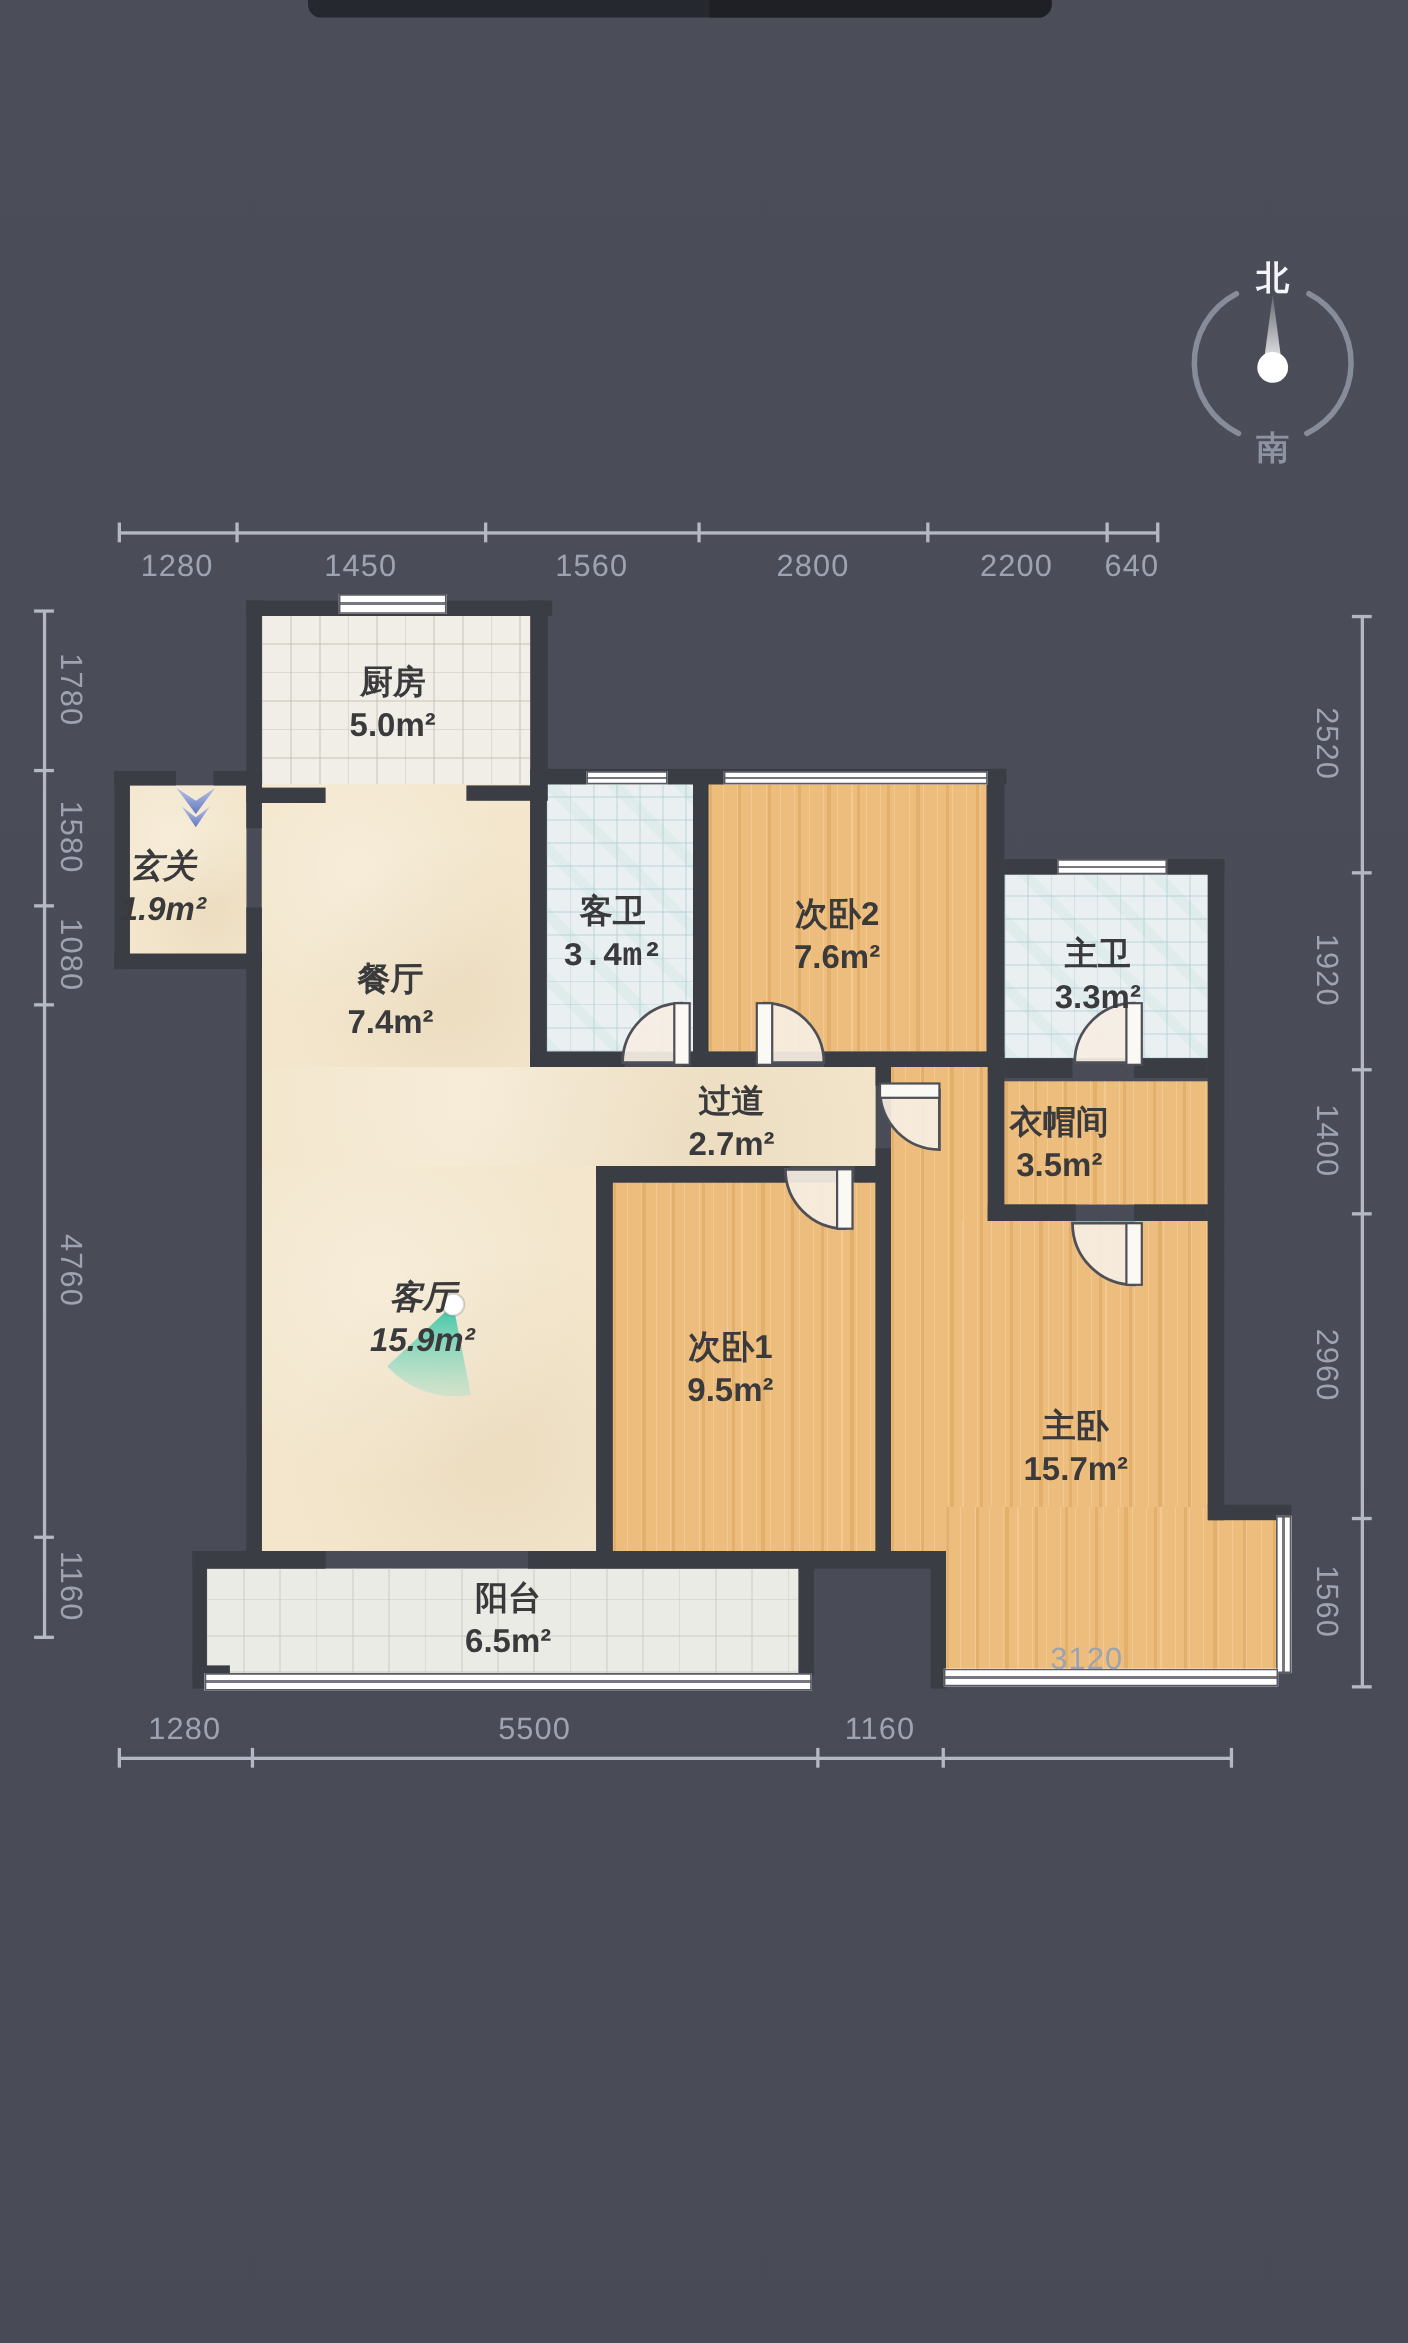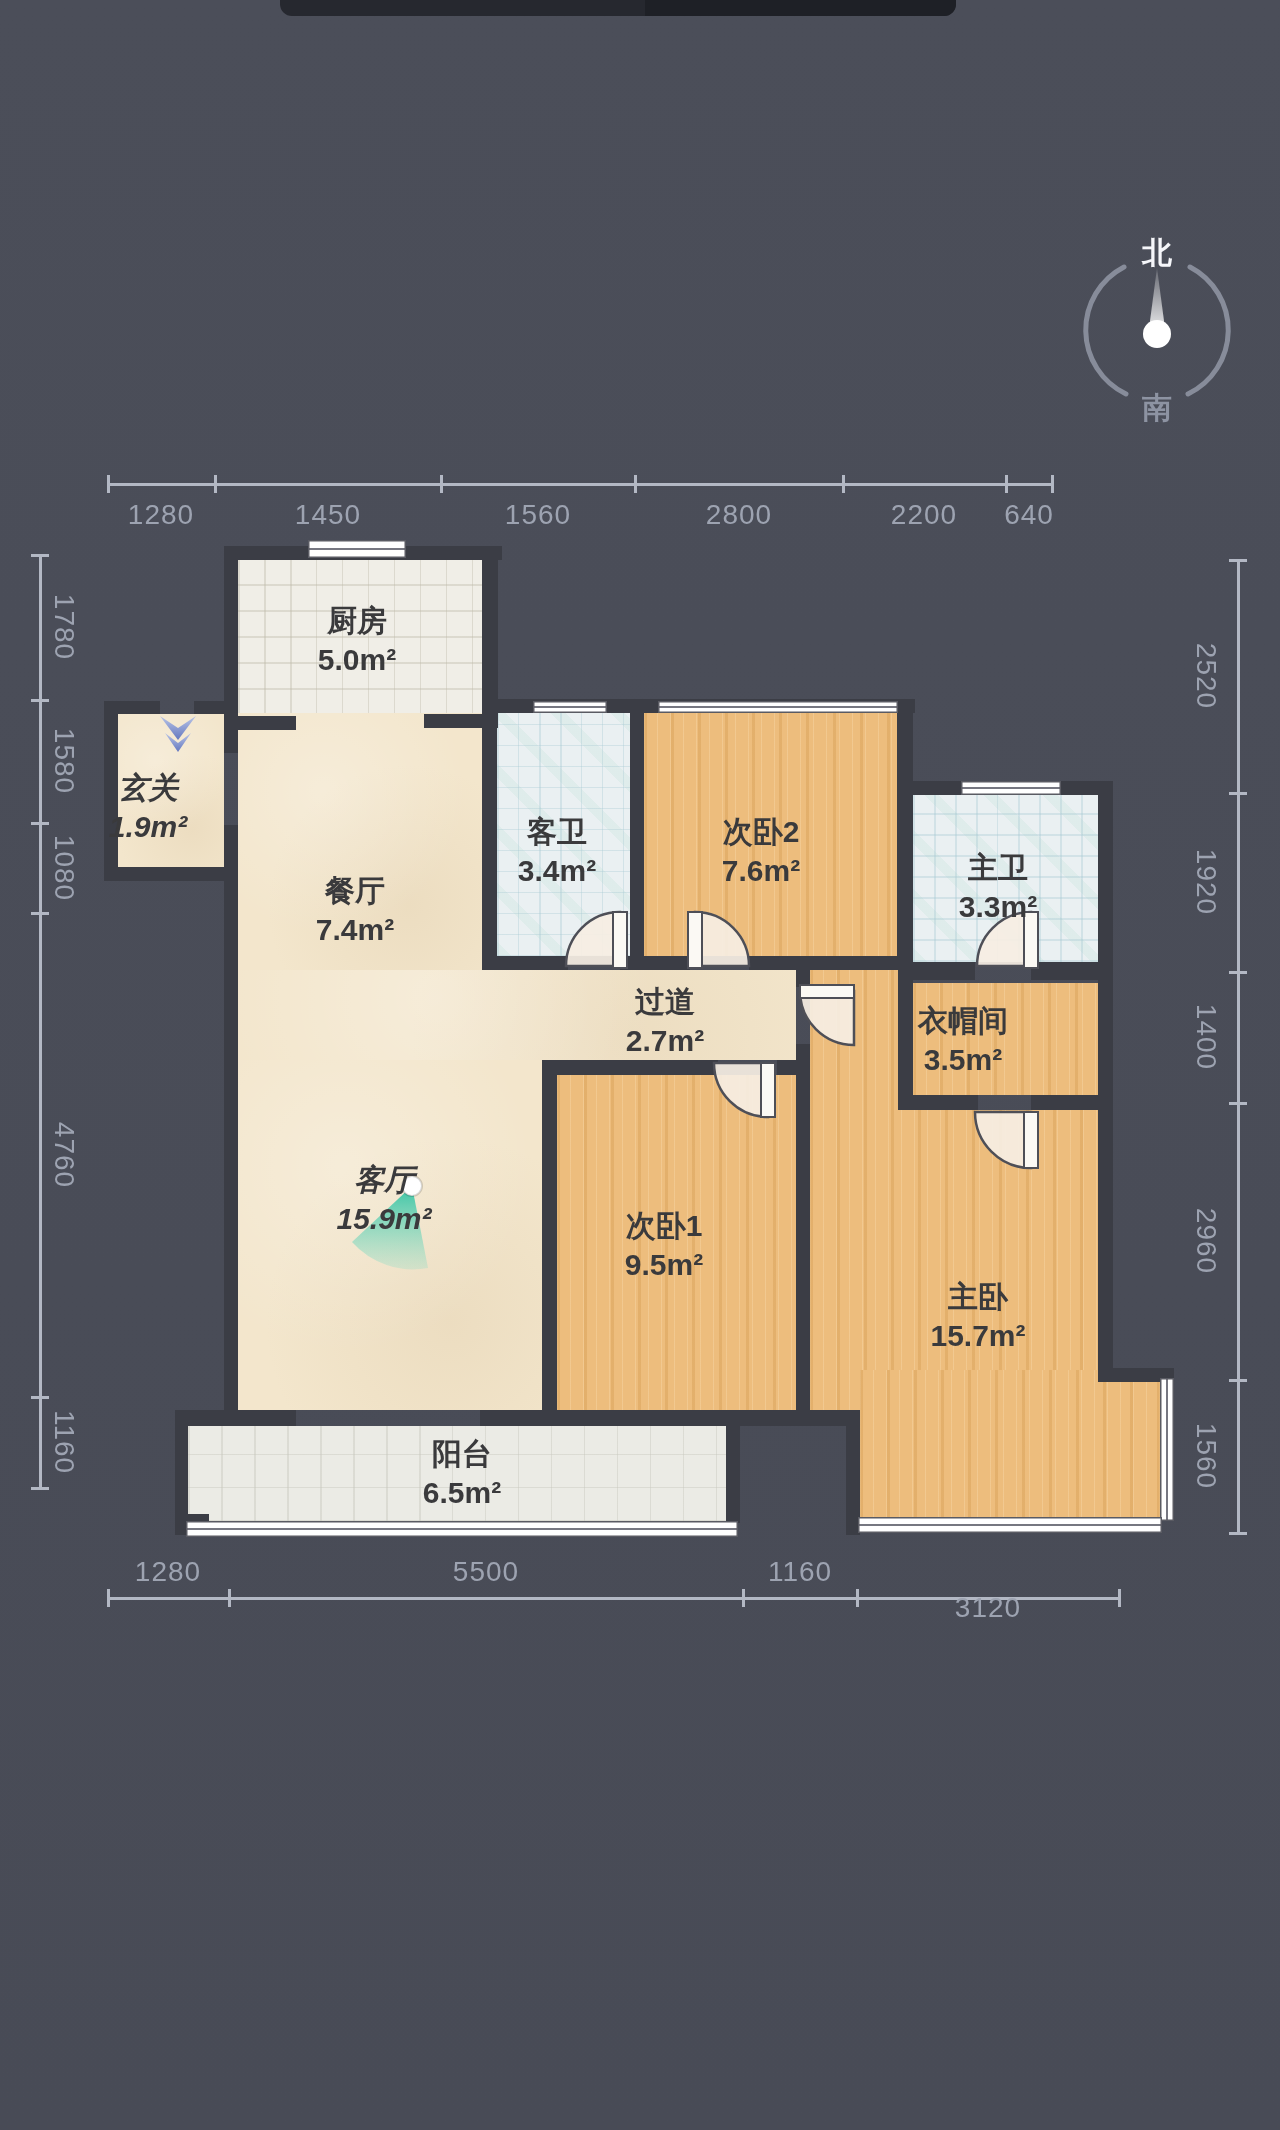--- a/index.html
+++ b/index.html
@@ -172,21 +172,21 @@
       <div class="dim-label" style="left: 1029px; top: 515px;">640</div>
       <div class="dim-line" style="left: 108px; top: 1597px; width: 1011px; height: 3px; position: absolute;"></div>
       <div class="dim-tick" style="left: 107px; top: 1589px; width: 3px; height: 18px; position: absolute;"></div>
       <div class="dim-tick" style="left: 228px; top: 1589px; width: 3px; height: 18px; position: absolute;"></div>
       <div class="dim-tick" style="left: 742px; top: 1589px; width: 3px; height: 18px; position: absolute;"></div>
       <div class="dim-tick" style="left: 856px; top: 1589px; width: 3px; height: 18px; position: absolute;"></div>
       <div class="dim-tick" style="left: 1118px; top: 1589px; width: 3px; height: 18px; position: absolute;"></div>
       <div class="dim-label" style="left: 168px; top: 1572px;">1280</div>
       <div class="dim-label" style="left: 486px; top: 1572px;">5500</div>
       <div class="dim-label" style="left: 800px; top: 1572px;">1160</div>
-      <div class="dim-label" style="left: 988px; top: 1608px;">3120</div>
+      <div class="dim-label" style="left: 988px; top: 1508px;">3120</div>
       <div class="dim-line" style="left: 39px; top: 555px; width: 3px; height: 933px; position: absolute;"></div>
       <div class="dim-tick" style="left: 31px; top: 554px; width: 18px; height: 3px; position: absolute;"></div>
       <div class="dim-tick" style="left: 31px; top: 699px; width: 18px; height: 3px; position: absolute;"></div>
       <div class="dim-tick" style="left: 31px; top: 822px; width: 18px; height: 3px; position: absolute;"></div>
       <div class="dim-tick" style="left: 31px; top: 912px; width: 18px; height: 3px; position: absolute;"></div>
       <div class="dim-tick" style="left: 31px; top: 1396px; width: 18px; height: 3px; position: absolute;"></div>
       <div class="dim-tick" style="left: 31px; top: 1487px; width: 18px; height: 3px; position: absolute;"></div>
       <div class="dim-label rot" style="left: 64px; top: 627px;">1780</div>
       <div class="dim-label rot" style="left: 64px; top: 761px;">1580</div>
       <div class="dim-label rot" style="left: 64px; top: 868px;">1080</div>
@@ -211,21 +211,21 @@
         <div>5.0m²</div>
       </div>
       <div class="room-label" style="left: 148px; top: 807px; font-style: italic;">
         <div>玄关</div>
         <div>1.9m²</div>
       </div>
       <div class="room-label" style="left: 355px; top: 870px; margin-top: 40px;">
         <div>餐厅</div>
         <div>7.4m²</div>
       </div>
-      <div class="room-label" style="left: 557px; top: 851px;">
+      <div class="room-label" style="left: 557px; top: 851px; font-family: Liberation Mono, monospace;">
         <div>客卫</div>
         <div>3.4m²</div>
       </div>
       <div class="room-label" style="left: 761px; top: 851px;">
         <div>次卧2</div>
         <div>7.6m²</div>
       </div>
       <div class="room-label" style="left: 998px; top: 887px;">
         <div>主卫</div>
         <div>3.3m²</div>

